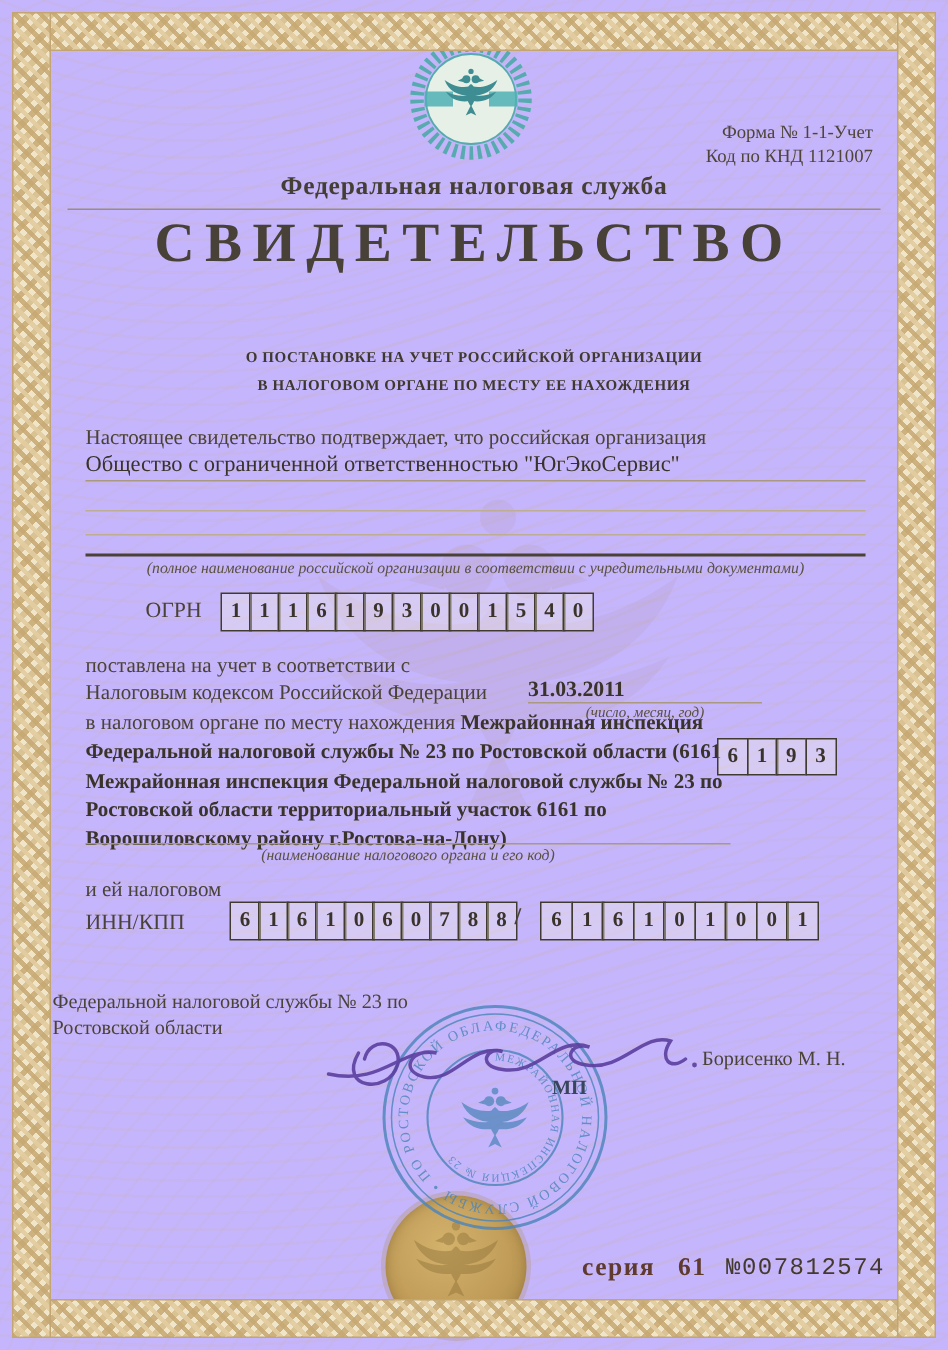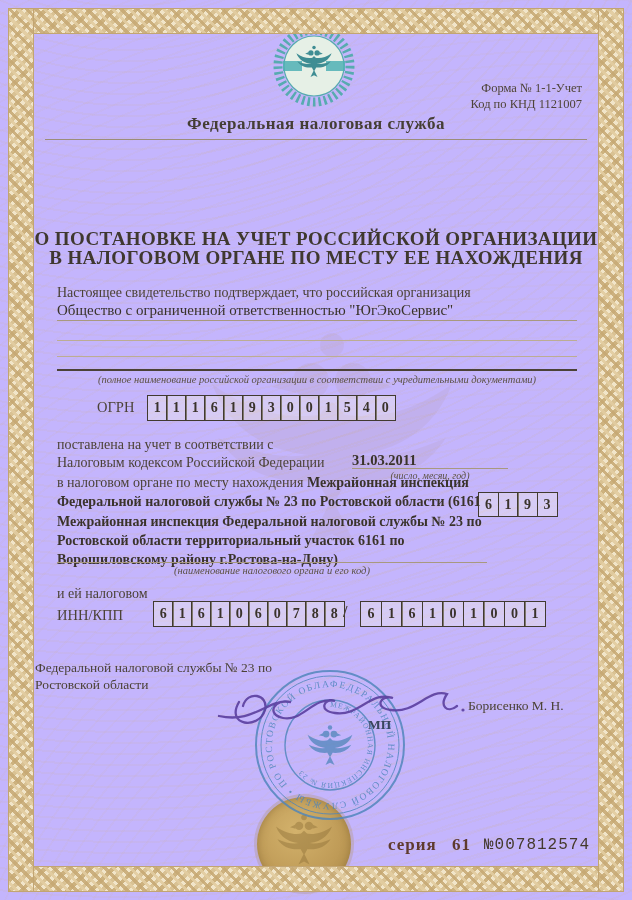--- a/index.html
+++ b/index.html
@@ -19,21 +19,21 @@
   .frame.bottom{left:8px;right:8px;bottom:8px;height:26px;}
   .frame.left{top:8px;bottom:8px;left:8px;width:26px;}
   .frame.right{top:8px;bottom:8px;right:8px;width:26px;}
   .abs{position:absolute;z-index:2;}
   .center{text-align:center;left:0;right:0;}
   .form-info{top:80px;right:50px;text-align:right;font-size:12.5px;line-height:16px;color:#4e443a;}
   .agency{top:114px;font-size:17px;font-weight:bold;letter-spacing:.5px;color:#453e35;}
   .rule{position:absolute;z-index:2;height:1px;background:#a8997f;}
   .rule.dark{height:2px;background:#4b4237;}
   .doc-title{top:141px;font-size:37px;font-weight:bold;letter-spacing:7px;color:#474138;}
-  .subtitle{top:229px;font-size:19px;font-weight:bold;line-height:19px;letter-spacing:.4px;color:#3f382f;}
+  .subtitle{top:229px;font-size:10px;font-weight:bold;line-height:19px;letter-spacing:.4px;color:#3f382f;}
   .bodytext{font-size:14px;color:#4b4237;}
   .org-name{font-size:15px;font-weight:normal;color:#38322a;}
   .caption{font-style:italic;font-size:10.5px;color:#5a5043;text-align:center;}
   .cells{position:absolute;z-index:2;display:flex;}
   .cell{width:18.5px;height:24px;border:1.5px solid #413a30;margin-left:-1.5px;display:flex;
         align-items:center;justify-content:center;font-weight:bold;font-size:14px;color:#3a332b;
         background:rgba(250,243,228,.35);}
   .cell:first-child{margin-left:0;}
   .cells.kpp .cell{width:20px;}
   .cells.code .cell{width:19px;height:23px;}
@@ -93,20 +93,21 @@
     <use href="#eagle" x="20" y="17" width="44" height="44" fill="#3e8d93"></use>
   </svg>
 
   <div class="abs form-info">
     <div>Форма № 1-1-Учет</div>
     <div>Код по КНД 1121007</div>
   </div>
 
   <div class="abs center agency">Федеральная налоговая служба</div>
   <div class="rule" style="top:139px;left:45px;right:45px;background:#9b8d79"></div>
+  <div class="abs center doc-title">СВИДЕТЕЛЬСТВО</div>
 
   <div class="abs center subtitle">
     <div>О ПОСТАНОВКЕ НА УЧЕТ РОССИЙСКОЙ ОРГАНИЗАЦИИ</div>
     <div>В НАЛОГОВОМ ОРГАНЕ ПО МЕСТУ ЕЕ НАХОЖДЕНИЯ</div>
   </div>
 
   <div class="abs bodytext" style="left:57px;top:285px">Настоящее свидетельство подтверждает, что российская организация</div>
   <div class="abs org-name" style="left:57px;top:302px">Общество с ограниченной ответственностью "ЮгЭкоСервис"</div>
   <div class="rule" style="top:320px;left:57px;right:55px"></div>
   <div class="rule" style="top:340px;left:57px;right:55px;background:#bcad93"></div>

